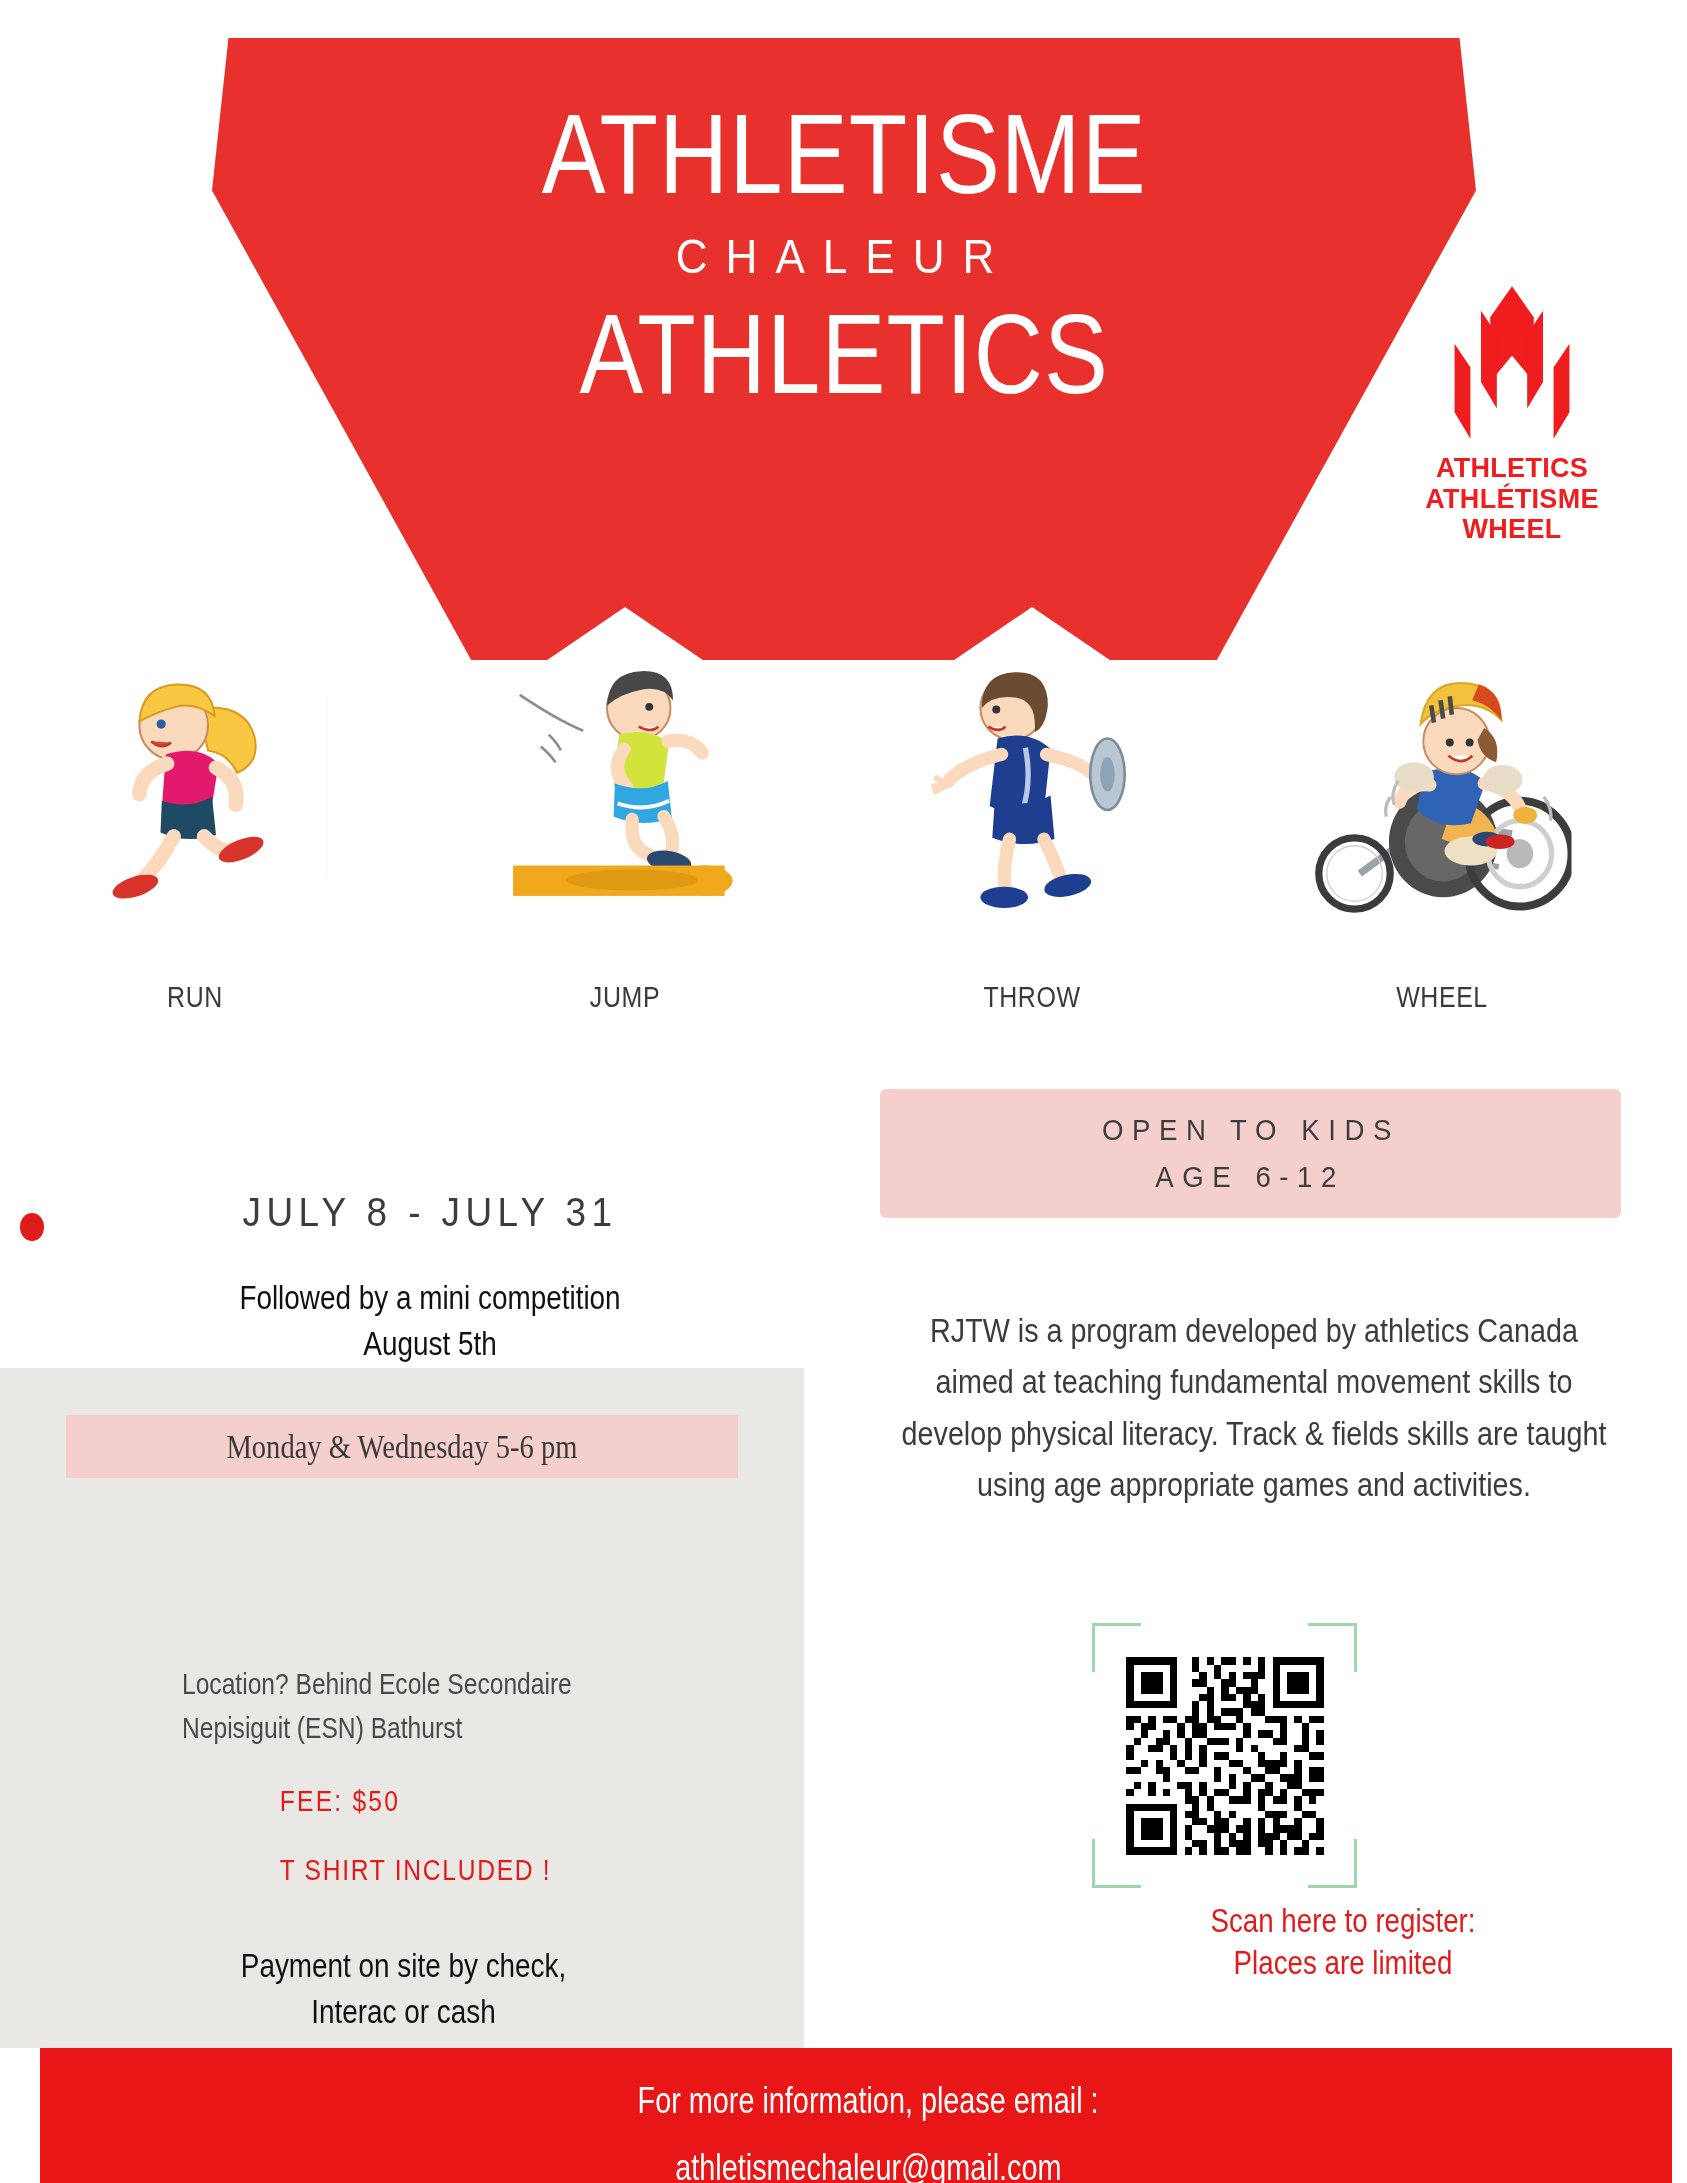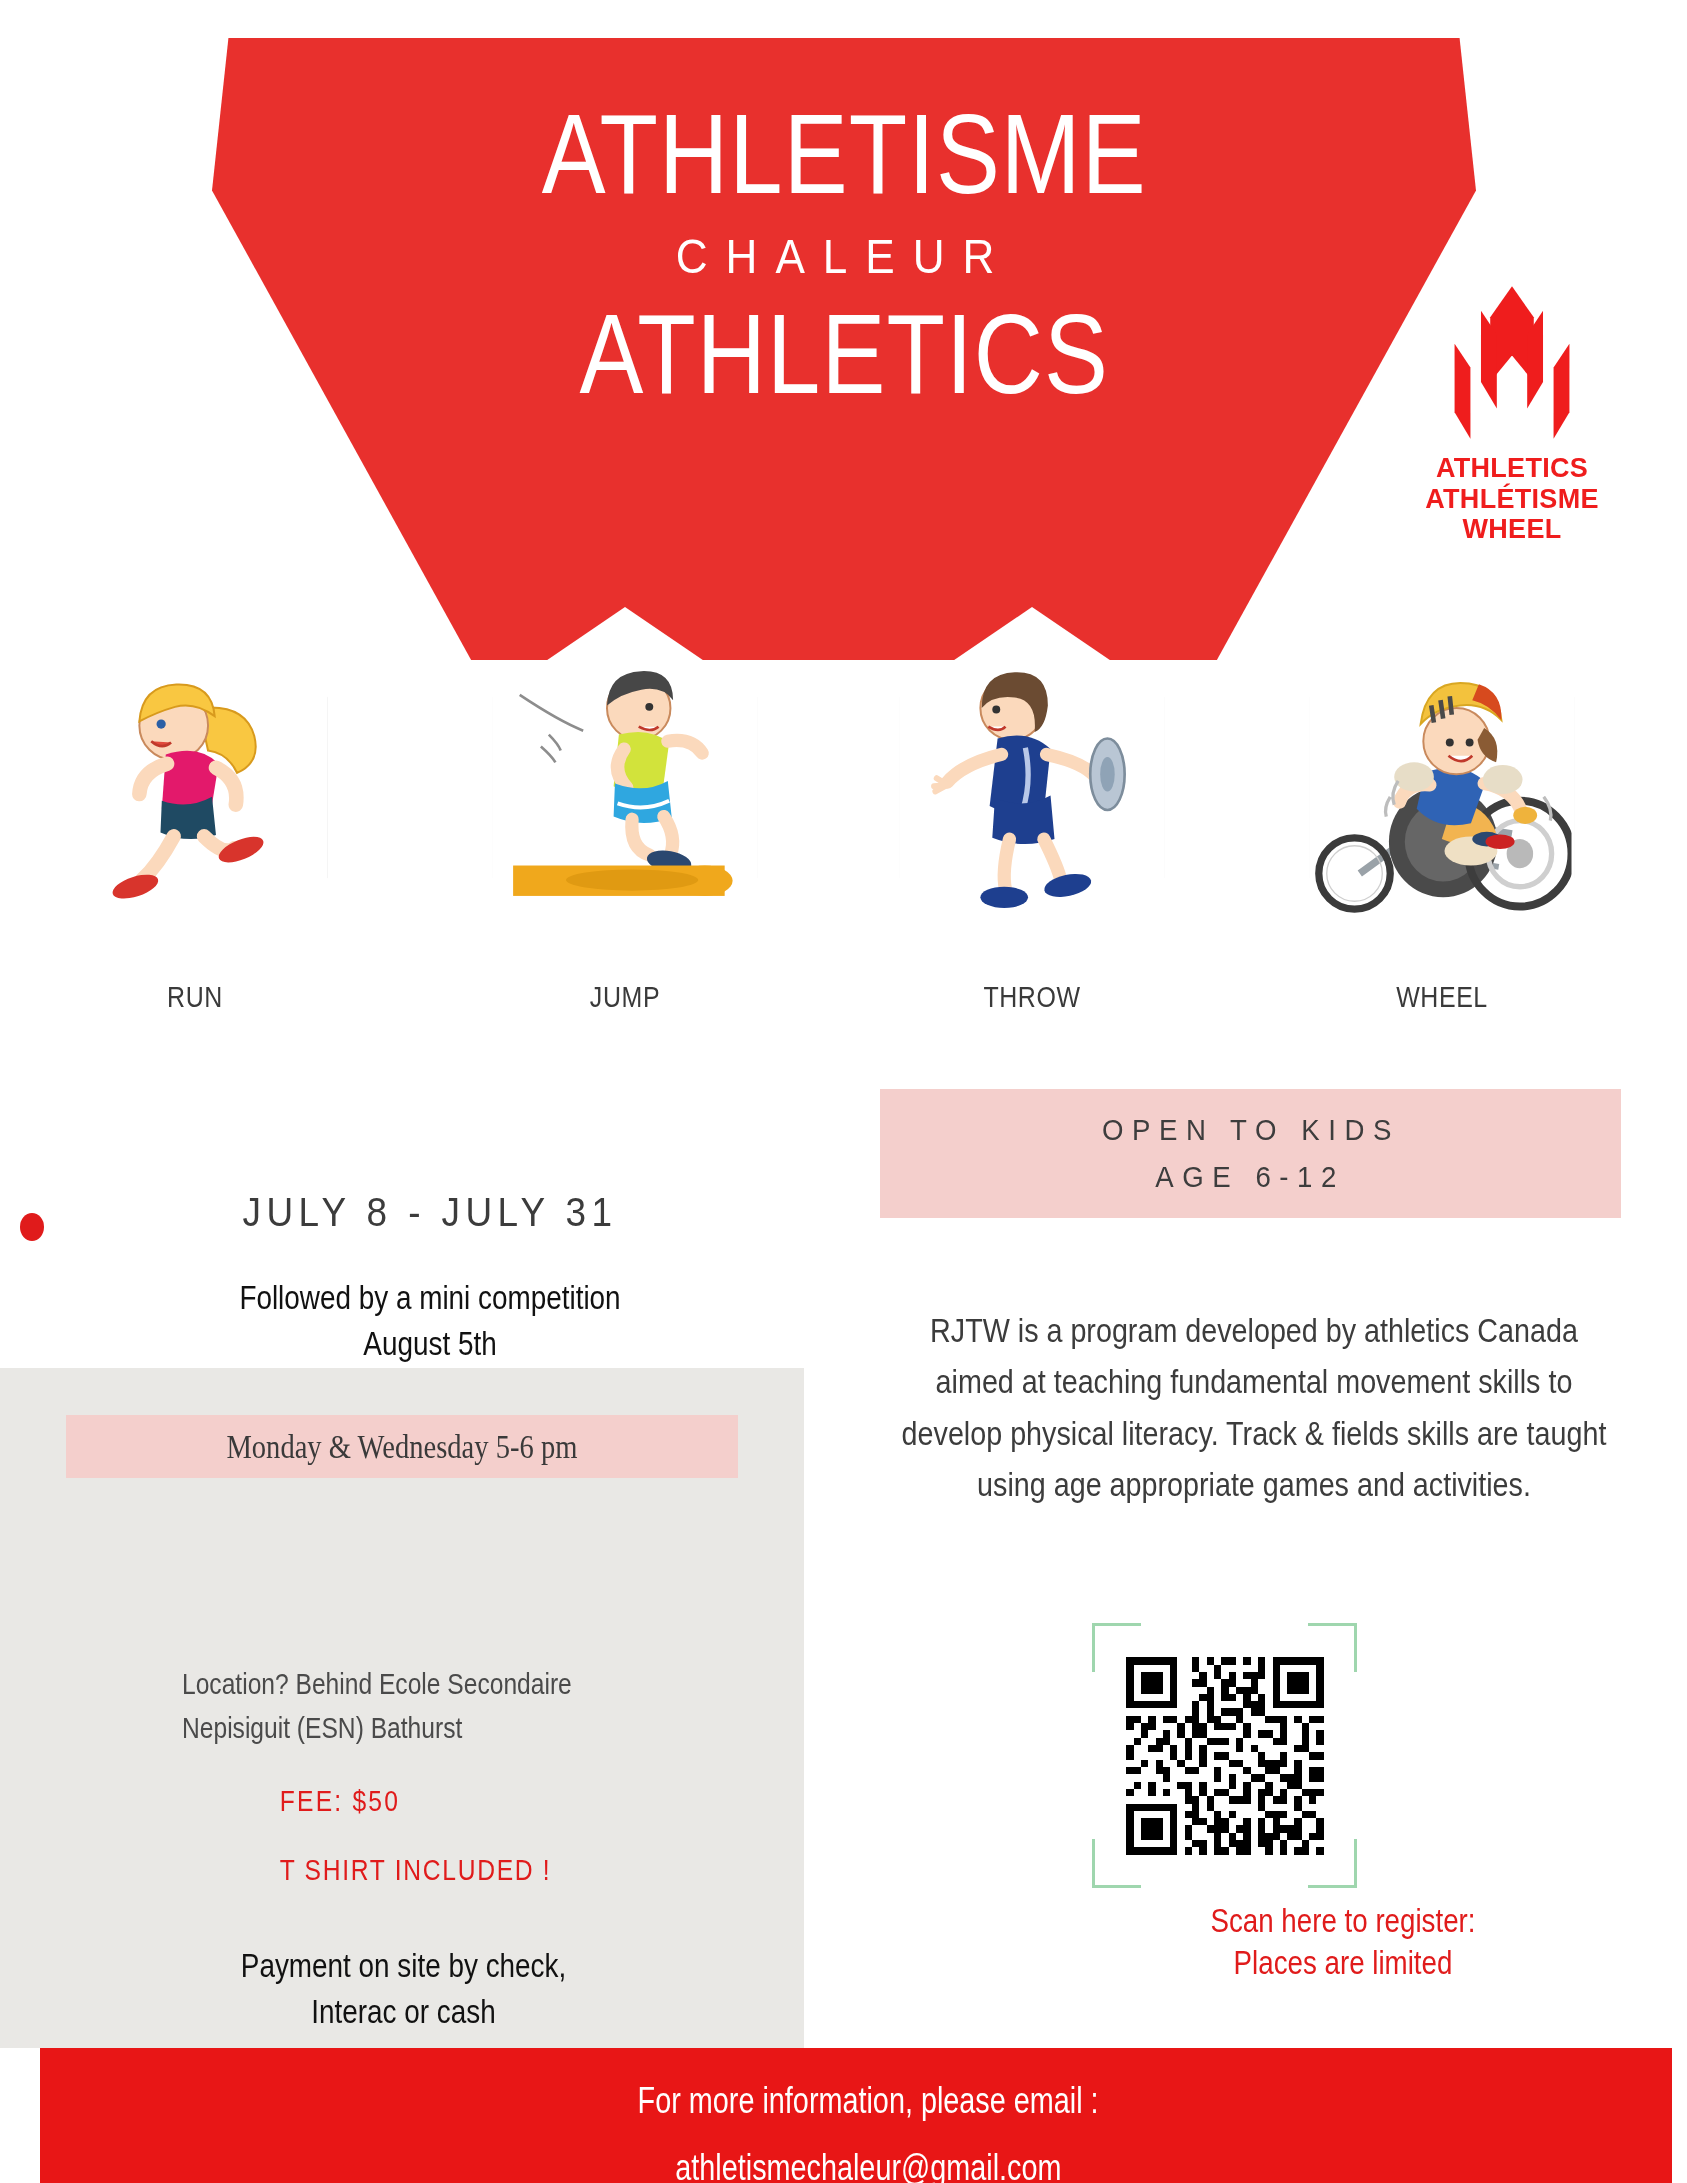--- a/index.html
+++ b/index.html
@@ -59,21 +59,21 @@
     display:flex;align-items:center;justify-content:center;overflow:hidden;}
   .hexlabel{
     position:absolute;left:0;top:374px;width:100%;text-align:center;
     font-size:29px;color:#3a3a3a;letter-spacing:0.7px;transform:scaleX(0.86);
   }
 
   
   .openkids{
     position:absolute;left:880px;top:1051px;width:741px;height:129px;
     background:#f4cfcc;z-index:5;
-    display:flex;flex-direction:column;align-items:center;justify-content:center;
+    display:flex;flex-direction:column;align-items:center;justify-content:center;border-radius:6px;
   }
   .openkids div{
     color:#3d3d3d;font-size:30px;letter-spacing:9.3px;line-height:1.55;
     transform:scaleX(0.92);
   }
 
   
   .graybox{
     position:absolute;left:0;top:1330px;width:804px;height:680px;
     background:#e9e8e5;z-index:1;

